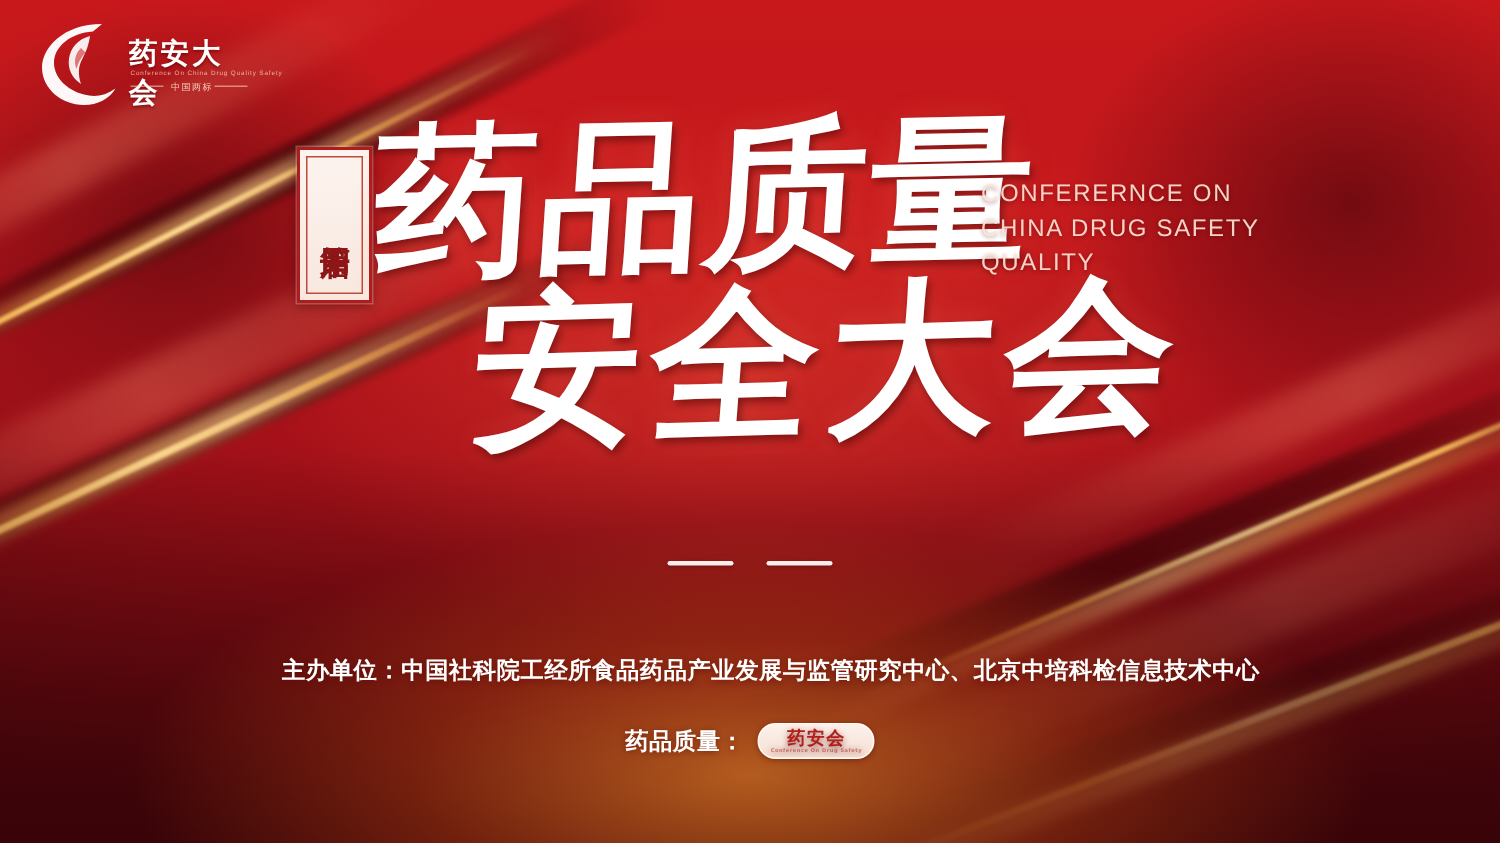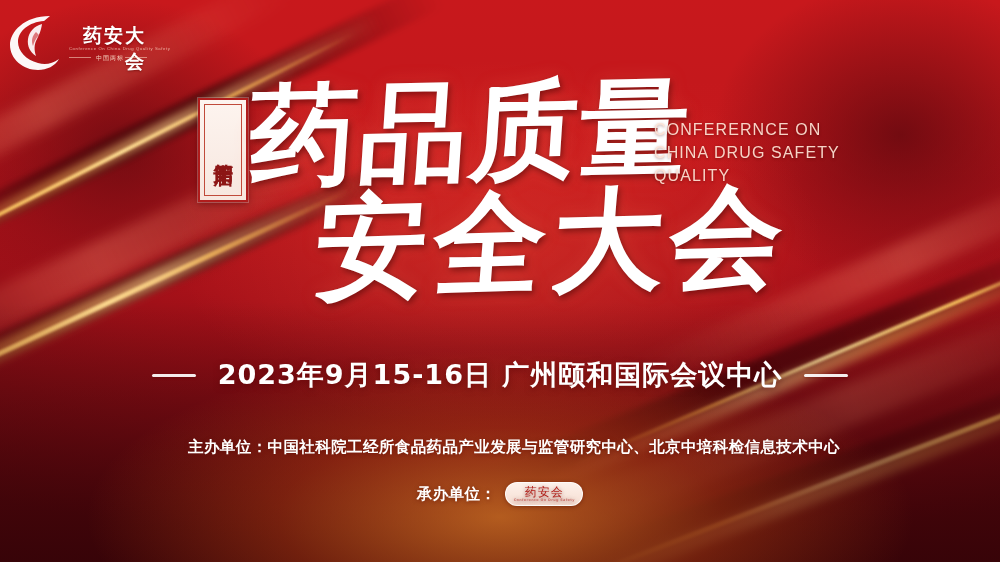--- a/index.html
+++ b/index.html
@@ -76,21 +76,21 @@
   }
   .ray.sheen{
     background:linear-gradient(90deg,
       rgba(255,120,90,0) 0%,
       rgba(255,140,110,.32) 40%,
       rgba(255,120,90,0) 100%);
     filter:blur(6px);
   }
 
   
-  .logo{ position:absolute; left:6px; top:10px; width:140px; height:66px;text-align:right; }
+  .logo{ position:absolute; left:24px; top:10px; width:140px; height:66px; }
   .logo-mark{ position:absolute; left:0; top:2px; width:62px; height:62px; }
   .logo-text{
     position:absolute; left:62px; top:13px;
     color:#fff; font-weight:700; font-size:19px; letter-spacing:2px;
     font-family:"DejaVu Sans","Liberation Sans",sans-serif;
     text-shadow:0 1px 2px rgba(80,0,0,.5);
   }
   .logo-sub{
     position:absolute; left:63px; top:36px;
     color:rgba(255,225,205,.72); font-size:4.2px; letter-spacing:.6px;
@@ -187,21 +187,21 @@
   .badge{
     display:inline-flex; align-items:center; justify-content:center;
     flex-direction:column;
     width:78px; height:24px;
     border-radius:13px;
     background:linear-gradient(180deg,#fdf1ea 0%, #f6ded2 100%);
     border:1px solid rgba(255,255,255,.85);
     box-shadow:0 1px 4px rgba(70,0,0,.4);
   }
   .badge-t{
-    color:#b3201b; font-weight:400; font-size:12px; letter-spacing:1px;
+    color:#b3201b; font-weight:700; font-size:12px; letter-spacing:1px;
     line-height:12px;
     font-family:"DejaVu Sans","Liberation Sans",sans-serif;
   }
   .badge-s{
     color:rgba(179,32,27,.55); font-size:3.4px; letter-spacing:.35px;
     line-height:5px;
   }
 </style>
 </head>
 <body>
@@ -266,32 +266,31 @@
   </div>
 
   <div class="eng">
     <div>CONFERERNCE ON</div>
     <div>CHINA DRUG SAFETY</div>
     <div>QUALITY</div>
   </div>
 
   <div class="date-row">
     <div class="date-dash"></div>
-    <div class="date-text">2023年9月15-16日  广州颐和国际会议中心</div>
     <div class="date-dash"></div>
   </div>
 
   <div class="org-band">
 
     <div class="org-line org-host">
       <span>主办单位：中国社科院工经所食品药品产业发展与监管研究中心、北京中培科检信息技术中心</span>
     </div>
 
     <div class="org-line org-co">
-      <span>承办单位：</span>
+      <span>药品质量：</span>
       <span class="badge">
         <span class="badge-t">药安会</span>
         <span class="badge-s">Conference On Drug Safety</span>
       </span>
     </div>
 
   </div>
 
 </div>
 

